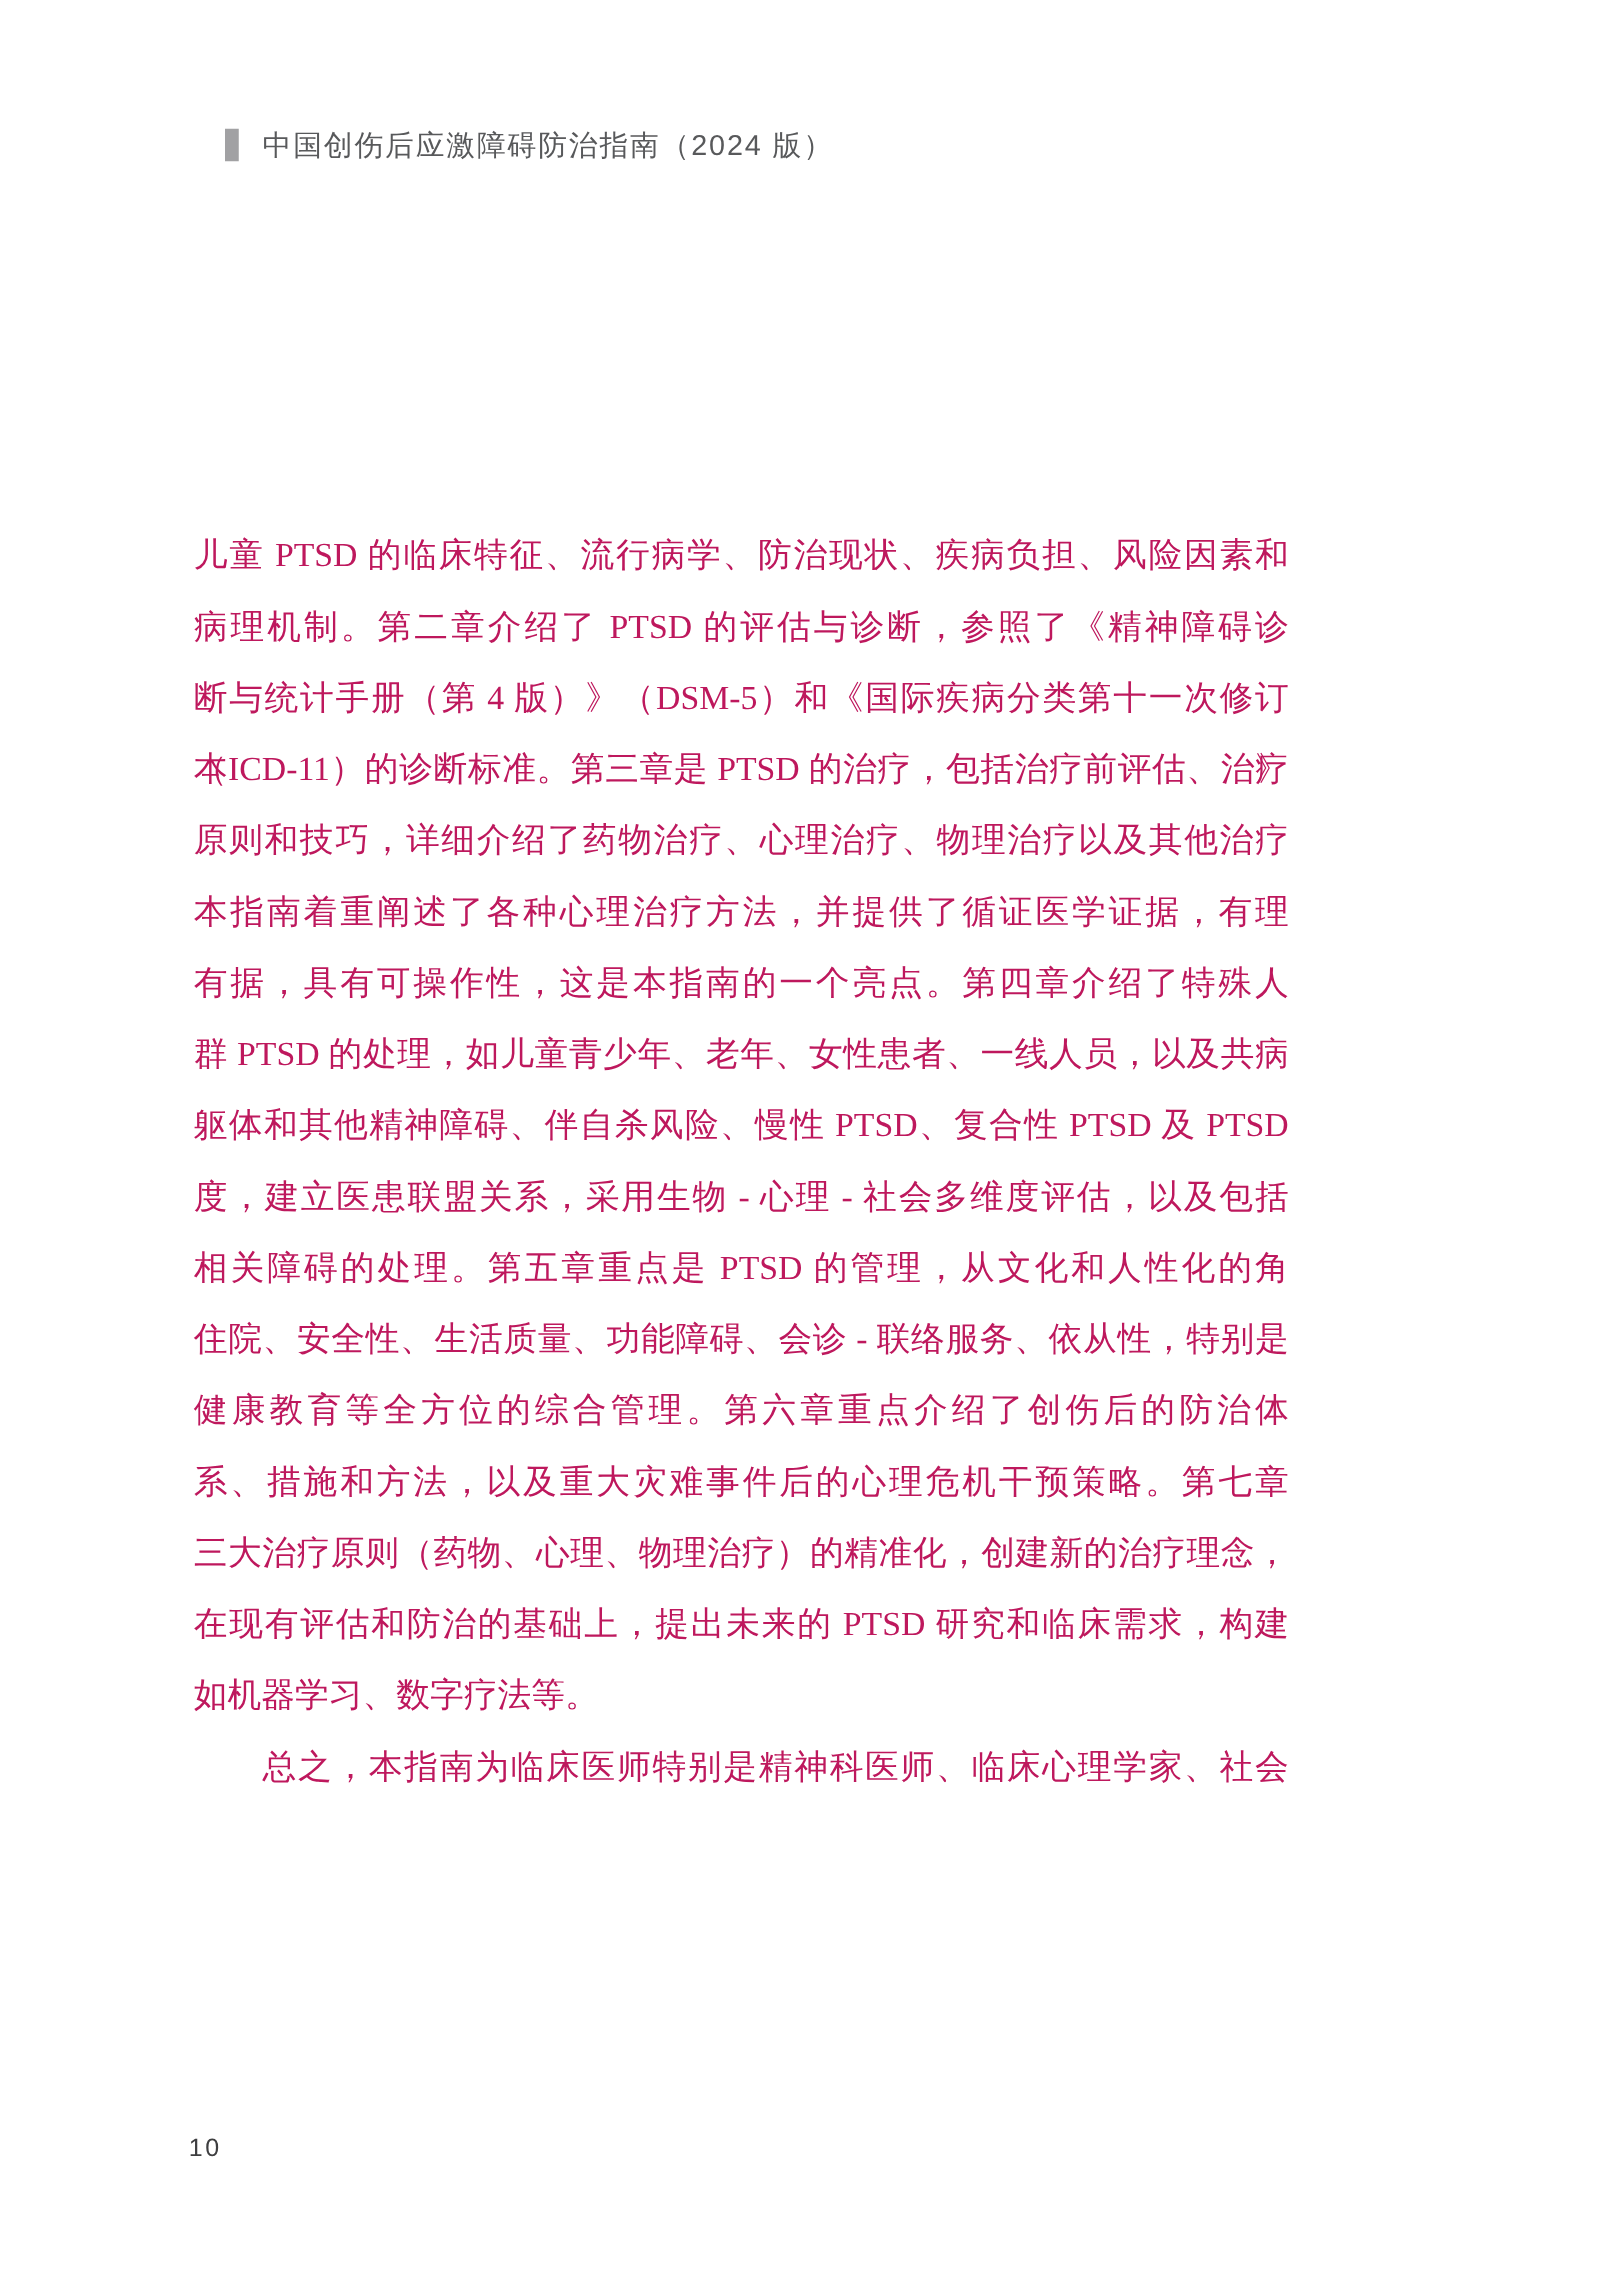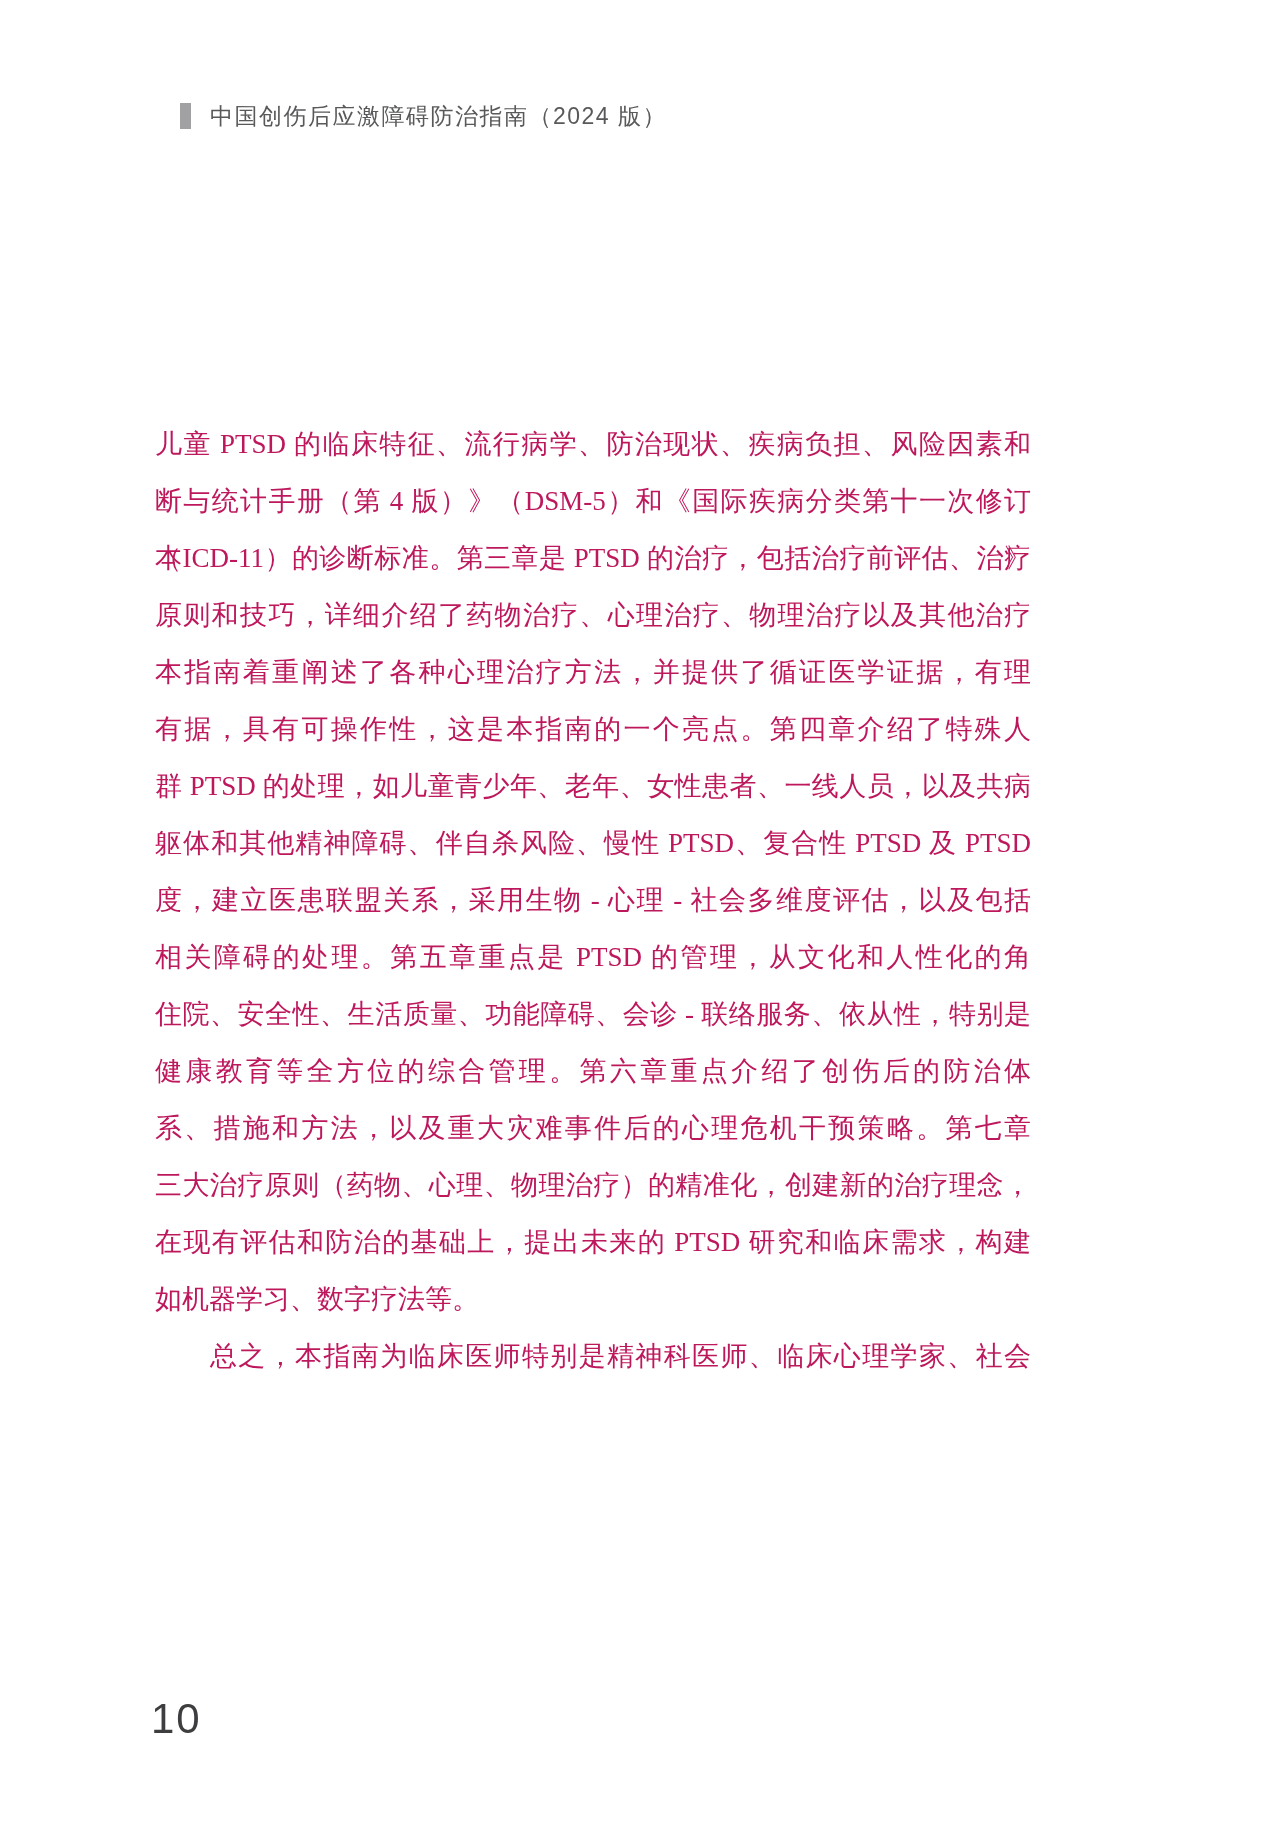--- a/index.html
+++ b/index.html
@@ -56,38 +56,39 @@
   }
   .body-line.para-indent {
     text-indent: 55px;
   }
   
   .page-number {
     position: absolute;
     left: 151px;
     top: 1701px;
     font-family: "Liberation Sans", "DejaVu Sans", sans-serif;
-    font-size: 42px;
+    font-size: 20px;
     line-height: 36px;
     color: #3e3e40;
     letter-spacing: 2px;
   }
 </style>
 </head>
 <body>
 
 <div class="page">
 
   <div class="running-header">
     <div class="header-bar"></div>
     <div class="header-title">中国创伤后应激障碍防治指南（2024 版）</div>
   </div>
 
   <div class="body-text">
     <div class="body-line">儿童 PTSD 的临床特征、流行病学、防治现状、疾病负担、风险因素和</div>
+    <div class="body-line">病理机制。第二章介绍了 PTSD 的评估与诊断，参照了《精神障碍诊</div>
     <div class="body-line">断与统计手册（第 4 版）》（DSM-5）和《国际疾病分类第十一次修订本》</div>
     <div class="body-line">（ICD-11）的诊断标准。第三章是 PTSD 的治疗，包括治疗前评估、治疗</div>
     <div class="body-line">原则和技巧，详细介绍了药物治疗、心理治疗、物理治疗以及其他治疗</div>
     <div class="body-line">本指南着重阐述了各种心理治疗方法，并提供了循证医学证据，有理</div>
     <div class="body-line">有据，具有可操作性，这是本指南的一个亮点。第四章介绍了特殊人</div>
     <div class="body-line">群 PTSD 的处理，如儿童青少年、老年、女性患者、一线人员，以及共病</div>
     <div class="body-line">躯体和其他精神障碍、伴自杀风险、慢性 PTSD、复合性 PTSD 及 PTSD</div>
     <div class="body-line">度，建立医患联盟关系，采用生物 - 心理 - 社会多维度评估，以及包括</div>
     <div class="body-line">相关障碍的处理。第五章重点是 PTSD 的管理，从文化和人性化的角</div>
     <div class="body-line">住院、安全性、生活质量、功能障碍、会诊 - 联络服务、依从性，特别是</div>

